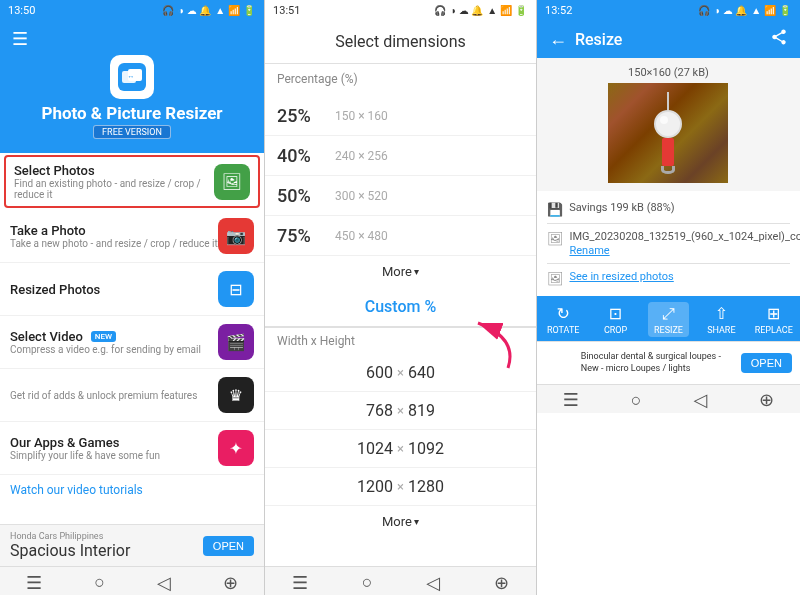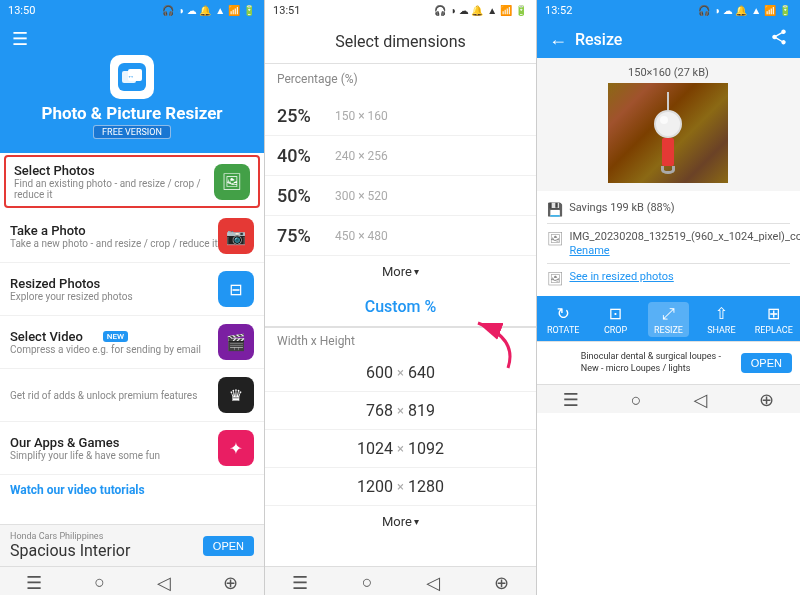--- a/index.html
+++ b/index.html
@@ -33,23 +33,23 @@
     .s1-menu-item-title { font-size: 13px; font-weight: 500; color: #222; }
     .s1-menu-item-subtitle { font-size: 10px; color: #888; }
     .s1-menu-icon-btn { width: 36px; height: 36px; border-radius: 8px; display: flex; align-items: center; justify-content: center; color: #fff; font-size: 16px; flex-shrink: 0; }
     .btn-green { background: #43A047; }
     .btn-red { background: #e53935; }
     .btn-blue { background: #2196F3; }
     .btn-purple { background: #7B1FA2; }
     .btn-black { background: #212121; }
     .btn-pink { background: #E91E63; }
 
-    .s1-new-badge { background: #2196F3; color: #fff; font-size: 8px; padding: 1px 4px; border-radius: 3px; margin-left: 16px; }
-
-    .s1-video-link { color: #2196F3; font-size: 12px; font-weight: 700; padding: 8px 10px 2px; }
+    .s1-new-badge { background: #2196F3; color: #fff; font-size: 8px; padding: 1px 4px; border-radius: 3px; margin-left: 4px; }
+
+    .s1-video-link { color: #2196F3; font-size: 12px; font-weight: 400; padding: 8px 10px 2px; }
     .s1-ad { display: flex; align-items: center; justify-content: space-between; padding: 6px 10px; background: #f5f5f5; border-top: 1px solid #e0e0e0; }
     .s1-ad-text { font-size: 16px; color: #333; }
     .s1-ad-subtitle { font-size: 9px; color: #888; }
     .s1-open-btn { background: #2196F3; color: #fff; font-size: 11px; padding: 4px 10px; border-radius: 4px; cursor: pointer; border: none; }
 
     
     .s2-header { background: #fff; padding: 12px; border-bottom: 1px solid #e0e0e0; }
     .s2-title { font-size: 16px; color: #333; text-align: center; font-weight: 400; }
     .s2-section { padding: 8px 12px 4px; }
     .s2-section-label { font-size: 12px; color: #888; margin-bottom: 6px; }
@@ -159,21 +159,20 @@
         <div class="s1-menu-item-subtitle">Take a new photo - and resize / crop / reduce it</div>
       </div>
       <div class="s1-menu-icon-btn btn-red">
         <span>📷</span>
       </div>
     </div>
 
     <div class="s1-menu-item">
       <div class="s1-menu-item-text">
         <div class="s1-menu-item-title">Resized Photos</div>
-        <div class="s1-menu-item-subtitle">Explore your resized photos</div>
       </div>
       <div class="s1-menu-icon-btn btn-blue">
         <span>⊟</span>
       </div>
     </div>
 
     <div class="s1-menu-item">
       <div class="s1-menu-item-text">
         <div class="s1-menu-item-title" style="display:flex;align-items:center;gap:4px;">
           <span>Select Video</span>

